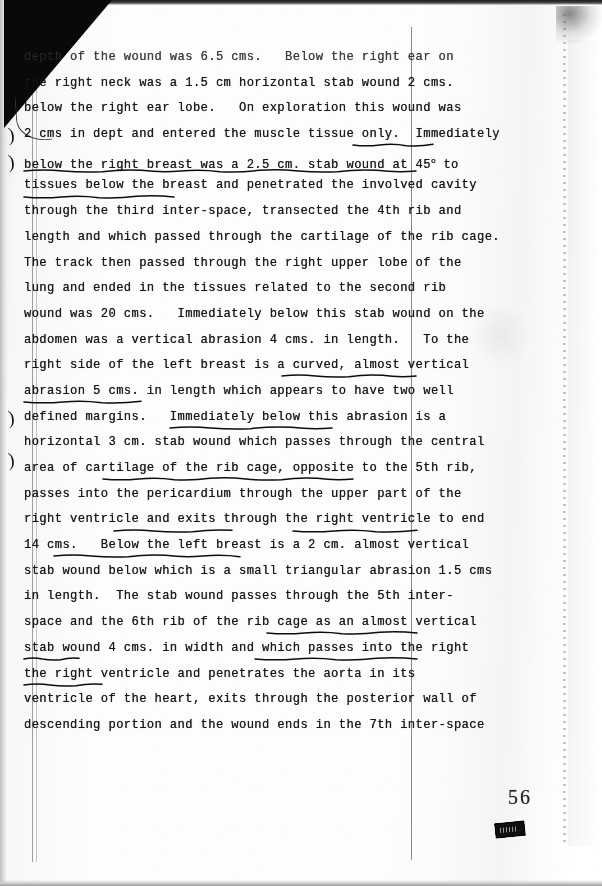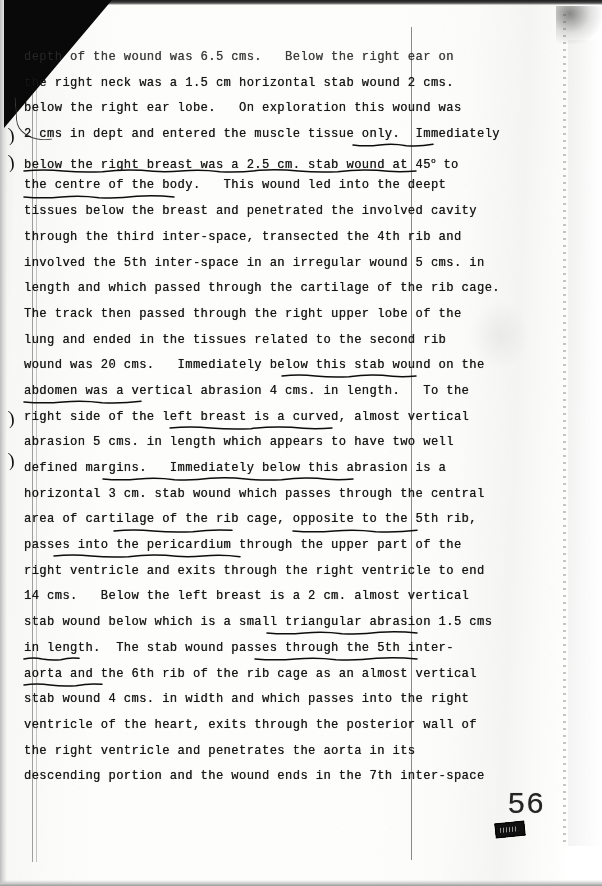--- a/index.html
+++ b/index.html
@@ -167,22 +167,22 @@
     font-size: 19px;
     line-height: 1;
     transform: rotate(-6deg);
   }
 
   
   .page-number {
     position: absolute;
     left: 508px;
     top: 786px;
-    font-family: Liberation Sans, sans-serif;
-    font-size: 30px;
+    font-family: Liberation Serif, serif;
+    font-size: 20px;
     letter-spacing: 2px;
     color: #242424;
     text-shadow: 0 0 .8px rgba(0,0,0,.5);
   }
   .stamp-blob {
     position: absolute;
     left: 495px;
     top: 822px;
     width: 30px;
     height: 15px;
@@ -222,43 +222,41 @@
 
   <div class="corner-fold"></div>
   <div class="corner-fold-edge"></div>
 
   <div class="typed-block">
     <div class="tline faded"><span>depth of the wound was 6.5 cms.   Below the right ear on</span></div>
     <div class="tline"><span>the right neck was a 1.5 cm horizontal stab wound 2 cms.</span></div>
     <div class="tline"><span>below the right ear lobe.   On exploration this wound was</span></div>
     <div class="tline"><span>2 cms in dept and entered the muscle tissue only.  Immediately</span></div>
     <div class="tline"><span>below the right breast was a 2.5 cm. stab wound at 45</span><span class="sup">o</span><span> to</span></div>
-    <div class="tline"><span>the centre of the body.   This wound led into the deept</span></div>
     <div class="tline"><span>tissues below the breast and penetrated the involved cavity</span></div>
     <div class="tline"><span>through the third inter-space, transected the 4th rib and</span></div>
-    <div class="tline"><span>involved the 5th inter-space in an irregular wound 5 cms. in</span></div>
     <div class="tline"><span>length and which passed through the cartilage of the rib cage.</span></div>
     <div class="tline"><span>The track then passed through the right upper lobe of the</span></div>
     <div class="tline"><span>lung and ended in the tissues related to the second rib</span></div>
     <div class="tline"><span>wound was 20 cms.   Immediately below this stab wound on the</span></div>
     <div class="tline"><span>abdomen was a vertical abrasion 4 cms. in length.   To the</span></div>
     <div class="tline"><span>right side of the left breast is a curved, almost vertical</span></div>
     <div class="tline"><span>abrasion 5 cms. in length which appears to have two well</span></div>
     <div class="tline"><span>defined margins.   Immediately below this abrasion is a</span></div>
     <div class="tline"><span>horizontal 3 cm. stab wound which passes through the central</span></div>
     <div class="tline"><span>area of cartilage of the rib cage, opposite to the 5th rib,</span></div>
     <div class="tline"><span>passes into the pericardium through the upper part of the</span></div>
     <div class="tline"><span>right ventricle and exits through the right ventricle to end</span></div>
     <div class="tline"><span>14 cms.   Below the left breast is a 2 cm. almost vertical</span></div>
     <div class="tline"><span>stab wound below which is a small triangular abrasion 1.5 cms</span></div>
     <div class="tline"><span>in length.  The stab wound passes through the 5th inter-</span></div>
-    <div class="tline"><span>aorta and the 6th rib of the rib cage as an almost vertical</span></div>
+    <div class="tline"><span>space and the 6th rib of the rib cage as an almost vertical</span></div>
     <div class="tline"><span>stab wound 4 cms. in width and which passes into the right</span></div>
+    <div class="tline"><span>the right ventricle and penetrates the aorta in its</span></div>
     <div class="tline"><span>ventricle of the heart, exits through the posterior wall of</span></div>
-    <div class="tline"><span>the right ventricle and penetrates the aorta in its</span></div>
     <div class="tline"><span>descending portion and the wound ends in the 7th inter-space</span></div>
   </div>
 
   <div id="underline-layer">
       <div class="ul" style="left: 353px; top: 142.1px; width: 80px;">
         <svg width="80" height="8" viewBox="0 0 80 8">
           <path d="M0 3 Q13.3 4.7 26.7 3.0 Q40.0 1.1 53.3 3.7 Q66.7 4.7 80.0 2.3"></path>
         </svg>
       </div>
       <div class="ul" style="left: 24px; top: 167.8px; width: 392px;">

